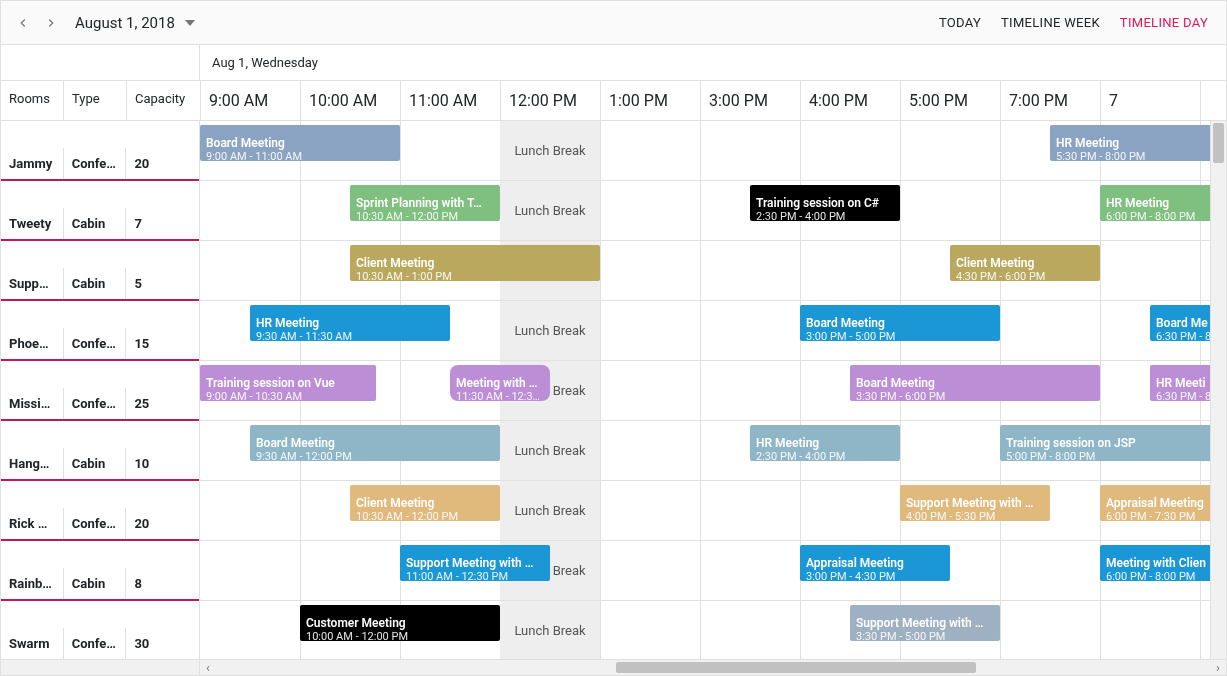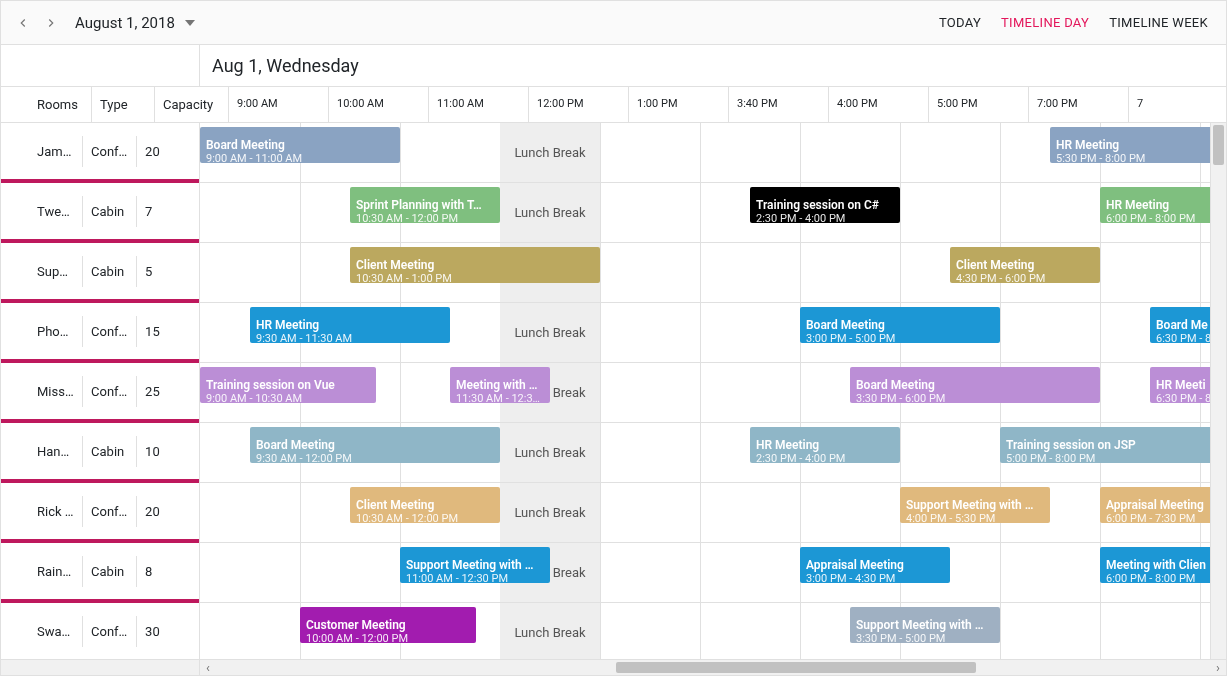--- a/index.html
+++ b/index.html
@@ -12,37 +12,37 @@
 .date-range .txt { font-size: 15px; color: #212529; margin-right: 10px; }
 .date-range svg { fill: #757575; }
 .spacer { flex: 1; }
 .view-switch { display: flex; }
 .view-item { padding: 0 10px; height: 44px; display: flex; align-items: center; cursor: pointer; font-size: 13px; letter-spacing: .3px; }
 .view-item.active { color: #e3165b; }
 .content { flex: 1; display: flex; flex-direction: column; overflow: hidden; }
 
 .date-header-row { display: flex; border-bottom: 1px solid #e0e0e0; }
 .res-header-blank { flex: 0 0 199px; border-right: 1px solid #e0e0e0; }
-.date-header-cell { flex: 1; padding: 10px 12px; font-size: 18px; }
+.date-header-cell { flex: 1; padding: 10px 12px; font-size: 13px; }
 
 .columns-header { display: flex; border-bottom: 1px solid #e0e0e0; }
 .res-cols { flex: 0 0 199px; display: flex; border-right: 1px solid #e0e0e0; }
 .res-col { padding: 10px 8px; font-size: 13px; border-right: 1px solid #e0e0e0; overflow: hidden; white-space: nowrap; text-overflow: ellipsis; }
 .res-col:last-child { border-right: none; }
-.rc-rooms { width: 63px; margin-left: 28px; }
+.rc-rooms { width: 63px; }
 .rc-type  { width: 63px; }
 .rc-cap   { width: 73px; }
 
 .time-header { flex: 1; display: flex; position: relative; overflow: hidden; }
 .time-header-track { display: flex; }
-.th-cell { width: 100px; padding: 10px 8px; border-right: 1px solid #e0e0e0; font-size: 11px; white-space: nowrap; }
+.th-cell { width: 100px; padding: 10px 8px; border-right: 1px solid #e0e0e0; font-size: 16px; white-space: nowrap; }
 
 .body { flex: 1; display: flex; overflow: hidden; }
 .res-body { flex: 0 0 199px; border-right: 1px solid #e0e0e0; overflow: hidden; }
-.res-row { display: flex; height: 60px; border-bottom: 4px solid #be185d; align-items: center; }
+.res-row { display: flex; height: 60px; border-bottom: 2px solid #be185d; align-items: flex-end; font-weight: bold; }
 .res-row .res-col { padding: 8px; }
 
 .grid-wrap { flex: 1; position: relative; overflow: hidden; }
 .grid-scroll { position: absolute; inset: 0; overflow: hidden; }
 .grid-rows { position: relative; }
 .grid-row { height: 60px; border-bottom: 1px solid #e0e0e0; position: relative; }
 .hour-lines { position: absolute; inset: 0; pointer-events: none; }
 .hour-line { position: absolute; top:0; bottom:0; border-right: 1px solid #e0e0e0; }
 
 .lunch { position: absolute; top:0; bottom:0; background: #eee; display:flex; align-items:center; justify-content:center; color:#555; font-size:13px; }
@@ -80,22 +80,22 @@
     <div class="date-range">
       <span class="txt">August 1, 2018</span>
       <svg width="10" height="6" viewBox="0 0 10 6">
           <path d="M0 0l5 6 5-6z"></path>
         </svg>
     </div>
     <div class="spacer"></div>
     <div class="view-switch">
       <div class="view-item">TODAY</div>
 
-    <div class="view-item active">TIMELINE DAY</div>
-        <div class="view-item">TIMELINE WEEK</div>
+    <div class="view-item">TIMELINE WEEK</div>
+        <div class="view-item active">TIMELINE DAY</div>
       </div>
   </div>
 
   <div class="content">
 
     <div class="date-header-row">
       <div class="res-header-blank"></div>
       <div class="date-header-cell">Aug 1, Wednesday</div>
     </div>
 
@@ -105,21 +105,21 @@
         <div class="res-col rc-type">Type</div>
         <div class="res-col rc-cap">Capacity</div>
       </div>
       <div class="time-header">
         <div class="time-header-track" id="time-header-track">
             <div class="th-cell">9:00 AM</div>
             <div class="th-cell">10:00 AM</div>
             <div class="th-cell">11:00 AM</div>
             <div class="th-cell">12:00 PM</div>
             <div class="th-cell">1:00 PM</div>
-            <div class="th-cell">3:40 PM</div>
+            <div class="th-cell">3:00 PM</div>
             <div class="th-cell">4:00 PM</div>
             <div class="th-cell">5:00 PM</div>
             <div class="th-cell">7:00 PM</div>
             <div class="th-cell">7</div>
           </div>
       </div>
     </div>
 
     <div class="body">
       <div class="res-body" id="res-body">
@@ -235,21 +235,21 @@
                   <div class="t">Board Me</div>
                   <div class="s">6:30 PM - 8</div>
                 </div>
               </div>
               <div class="grid-row">
                 <div class="lunch" style="left: 300px; width: 100px;">Lunch Break</div>
                 <div class="evt" style="left: 0px; width: 176px; background: rgb(187, 142, 214);">
                   <div class="t">Training session on Vue</div>
                   <div class="s">9:00 AM - 10:30 AM</div>
                 </div>
-                <div class="evt" style="left: 250px; width: 100px; background: rgb(187, 142, 214);">
+                <div class="evt" style="left: 250px; width: 100px; background: rgb(187, 142, 214); border-radius: 8px;">
                   <div class="t">Meeting with …</div>
                   <div class="s">11:30 AM - 12:3…</div>
                 </div>
                 <div class="evt" style="left: 650px; width: 250px; background: rgb(187, 142, 214);">
                   <div class="t">Board Meeting</div>
                   <div class="s">3:30 PM - 6:00 PM</div>
                 </div>
                 <div class="evt" style="left: 950px; width: 149px; background: rgb(187, 142, 214);">
                   <div class="t">HR Meeti</div>
                   <div class="s">6:30 PM - 8</div>
@@ -295,21 +295,21 @@
                   <div class="t">Appraisal Meeting</div>
                   <div class="s">3:00 PM - 4:30 PM</div>
                 </div>
                 <div class="evt" style="left: 900px; width: 199px; background: rgb(28, 151, 213);">
                   <div class="t">Meeting with Clien</div>
                   <div class="s">6:00 PM - 8:00 PM</div>
                 </div>
               </div>
               <div class="grid-row">
                 <div class="lunch" style="left: 300px; width: 100px;">Lunch Break</div>
-                <div class="evt" style="left: 100px; width: 176px; background: #a21caf;">
+                <div class="evt" style="left: 100px; width: 200px; background: #000000;">
                   <div class="t">Customer Meeting</div>
                   <div class="s">10:00 AM - 12:00 PM</div>
                 </div>
                 <div class="evt" style="left: 650px; width: 150px; background: rgb(159, 176, 194);">
                   <div class="t">Support Meeting with …</div>
                   <div class="s">3:30 PM - 5:00 PM</div>
                 </div>
               </div>
             </div>
         </div>

